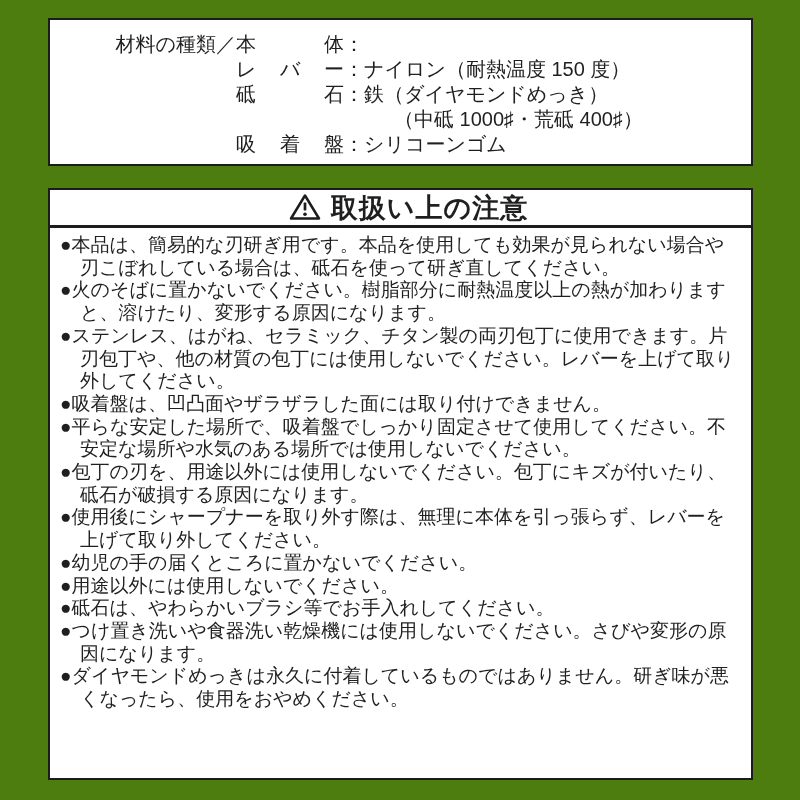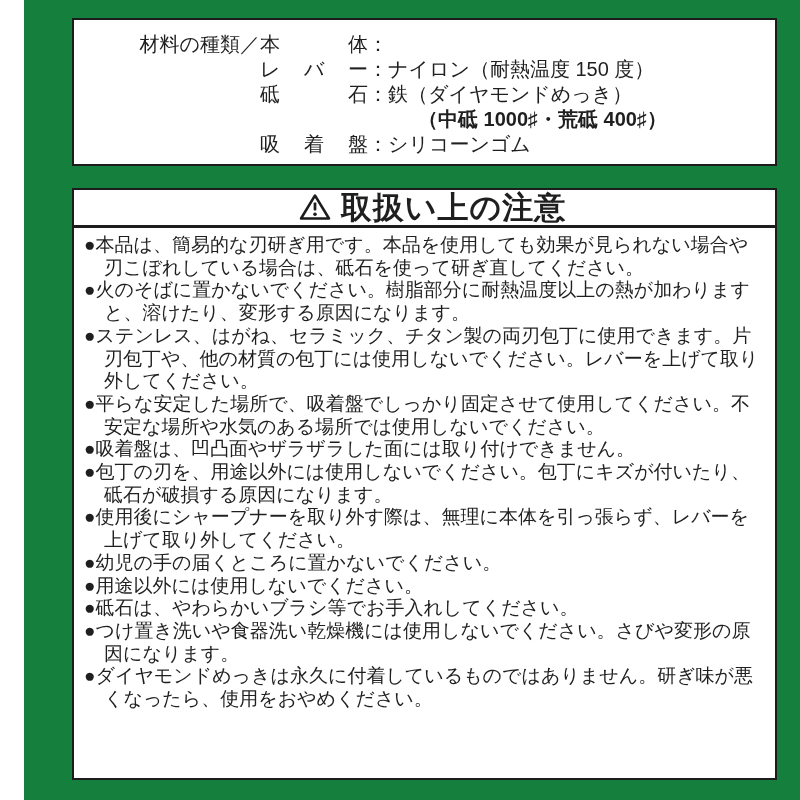--- a/index.html
+++ b/index.html
@@ -4,21 +4,21 @@
 <style>
   * { margin: 0; padding: 0; box-sizing: border-box; }
   html, body { background: #ffffff; }
   body {
     width: 800px; height: 800px;
     position: relative;
     font-family: "Liberation Sans", sans-serif;
     color: #1f1f1f;
     -webkit-font-smoothing: antialiased;
   }
-  .page { position: absolute; inset: 0; background: #15803d; margin-left: 24px; }
+  .page { position: absolute; inset: 0; background: #4d7c0f; }
 
   
   .spec-box {
     position: absolute;
     left: 48px; top: 18px;
     width: 705px; height: 148px;
     border: 2px solid #1c1c1c;
     background: #ffffff;
     padding-top: 12px;
     font-size: 20px;
@@ -35,38 +35,38 @@
     flex: 0 0 auto;
   }
   .spec-key {
     display: inline-flex;
     justify-content: space-between;
     width: 108px;
     flex: 0 0 auto;
   }
   .spec-colon { width: 20px; flex: 0 0 auto; text-align: center; }
   .spec-value { flex: 0 0 auto; }
-  .spec-value.cont-value { margin-left: 344px; font-weight: bold; }
+  .spec-value.cont-value { margin-left: 344px; }
 
   
   .caution-box {
     position: absolute;
     left: 48px; top: 188px;
     width: 705px; height: 592px;
     border: 2px solid #1c1c1c;
     background: #ffffff;
   }
   .caution-header {
     height: 38px;
     border-bottom: 3px solid #1c1c1c;
     display: flex;
     align-items: center;
     justify-content: center;
     gap: 10px;
-    font-size: 31px;
+    font-size: 27px;
     font-weight: bold;
     letter-spacing: 1px;
     padding-left: 16px;
   }
   .warning-icon { display: block; margin-top: -2px; }
   .caution-body {
     padding: 6px 16px 0 10px;
   }
   .caution-item {
     font-size: 19px;
@@ -131,22 +131,22 @@
         <path d="M32 5 L60 51 L4 51 Z" fill="none" stroke="#1c1c1c" stroke-width="5" stroke-linejoin="round"></path>
         <rect x="29.3" y="19" width="5.4" height="16" rx="1.5" fill="#1c1c1c"></rect>
         <circle cx="32" cy="42.5" r="3.6" fill="#1c1c1c"></circle>
       </svg>
       <span>取扱い上の注意</span>
     </div>
     <div class="caution-body">
       <div class="caution-item"><span class="bullet">●</span><span>本品は、簡易的な刃研ぎ用です。本品を使用しても効果が見られない場合や刃こぼれしている場合は、砥石を使って研ぎ直してください。</span></div>
       <div class="caution-item"><span class="bullet">●</span><span>火のそばに置かないでください。樹脂部分に耐熱温度以上の熱が加わりますと、溶けたり、変形する原因になります。</span></div>
       <div class="caution-item"><span class="bullet">●</span><span>ステンレス、はがね、セラミック、チタン製の両刃包丁に使用できます。片刃包丁や、他の材質の包丁には使用しないでください。レバーを上げて取り外してください。</span></div>
+      <div class="caution-item"><span class="bullet">●</span><span>吸着盤は、凹凸面やザラザラした面には取り付けできません。</span></div>
       <div class="caution-item"><span class="bullet">●</span><span>平らな安定した場所で、吸着盤でしっかり固定させて使用してください。不安定な場所や水気のある場所では使用しないでください。</span></div>
-      <div class="caution-item"><span class="bullet">●</span><span>吸着盤は、凹凸面やザラザラした面には取り付けできません。</span></div>
       <div class="caution-item"><span class="bullet">●</span><span>包丁の刃を、用途以外には使用しないでください。包丁にキズが付いたり、砥石が破損する原因になります。</span></div>
       <div class="caution-item"><span class="bullet">●</span><span>使用後にシャープナーを取り外す際は、無理に本体を引っ張らず、レバーを上げて取り外してください。</span></div>
       <div class="caution-item"><span class="bullet">●</span><span>幼児の手の届くところに置かないでください。</span></div>
       <div class="caution-item"><span class="bullet">●</span><span>用途以外には使用しないでください。</span></div>
       <div class="caution-item"><span class="bullet">●</span><span>砥石は、やわらかいブラシ等でお手入れしてください。</span></div>
       <div class="caution-item"><span class="bullet">●</span><span>つけ置き洗いや食器洗い乾燥機には使用しないでください。さびや変形の原因になります。</span></div>
       <div class="caution-item"><span class="bullet">●</span><span>ダイヤモンドめっきは永久に付着しているものではありません。研ぎ味が悪くなったら、使用をおやめください。</span></div>
     </div>
   </div>
 

